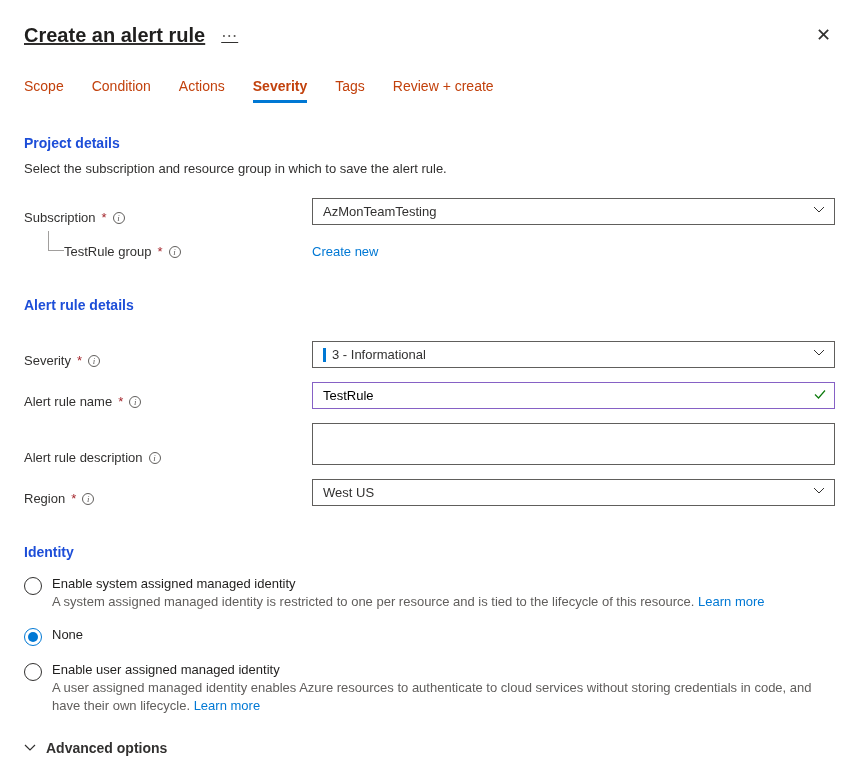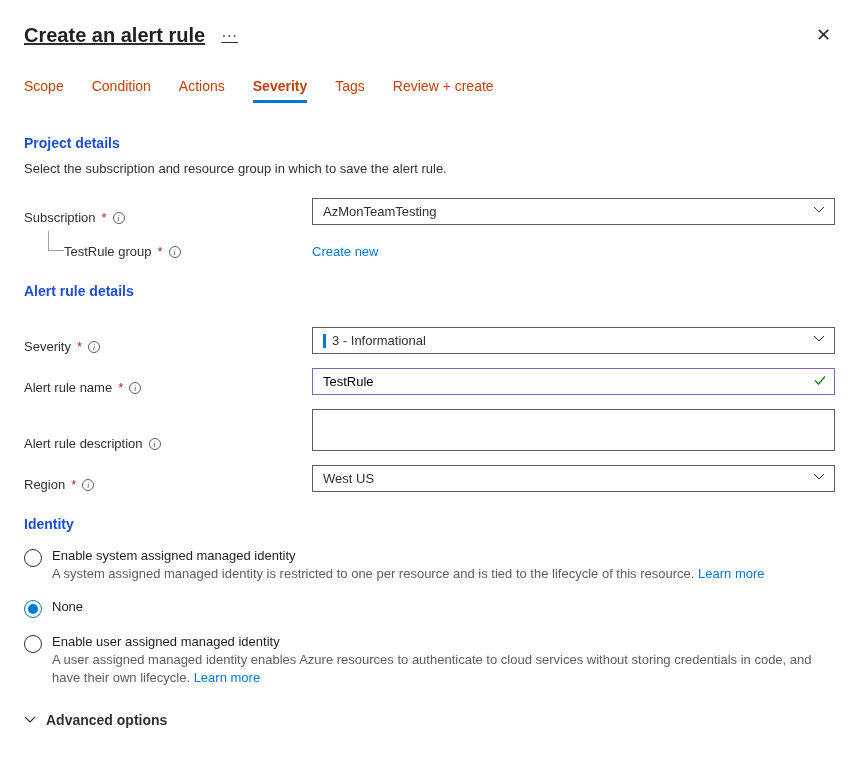--- a/index.html
+++ b/index.html
@@ -133,21 +133,21 @@
       outline: none;
     }
     .link {
       color: #0078d4;
       font-size: 13px;
       cursor: pointer;
       text-decoration: none;
     }
     .create-new-row { margin-top: 4px; }
     
-    .section-gap { margin-top: 24px; }
+    .section-gap { margin-top: 38px; }
     
     .radio-group { margin-top: 16px; }
     .radio-row {
       display: flex;
       align-items: flex-start;
       gap: 10px;
       margin-bottom: 16px;
     }
     .radio-outer {
       width: 18px; height: 18px;

